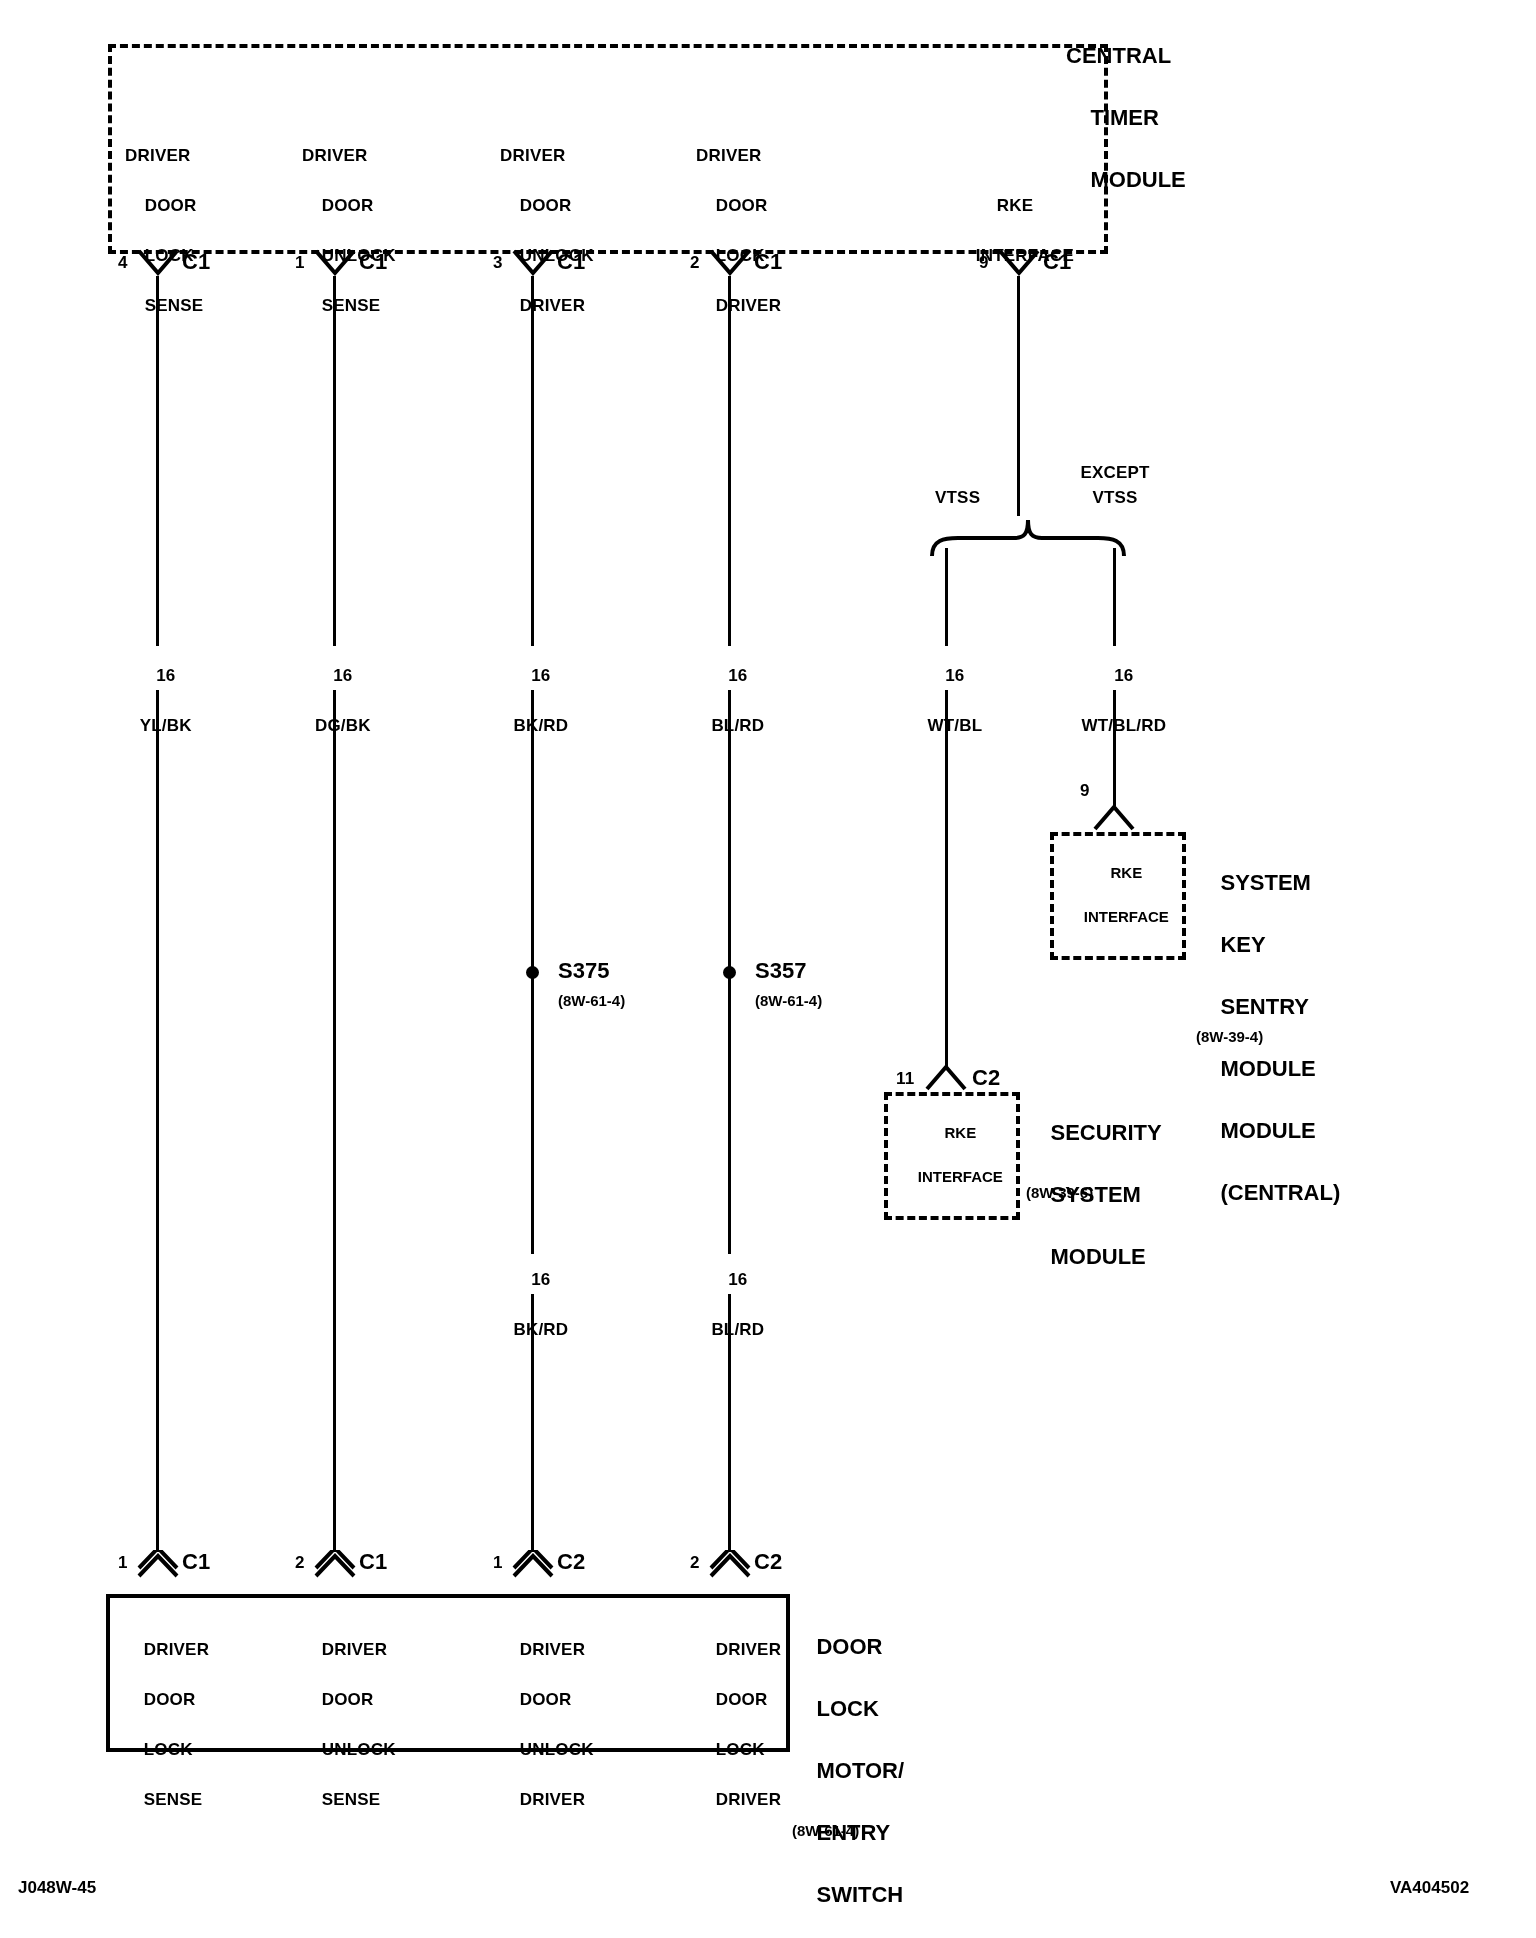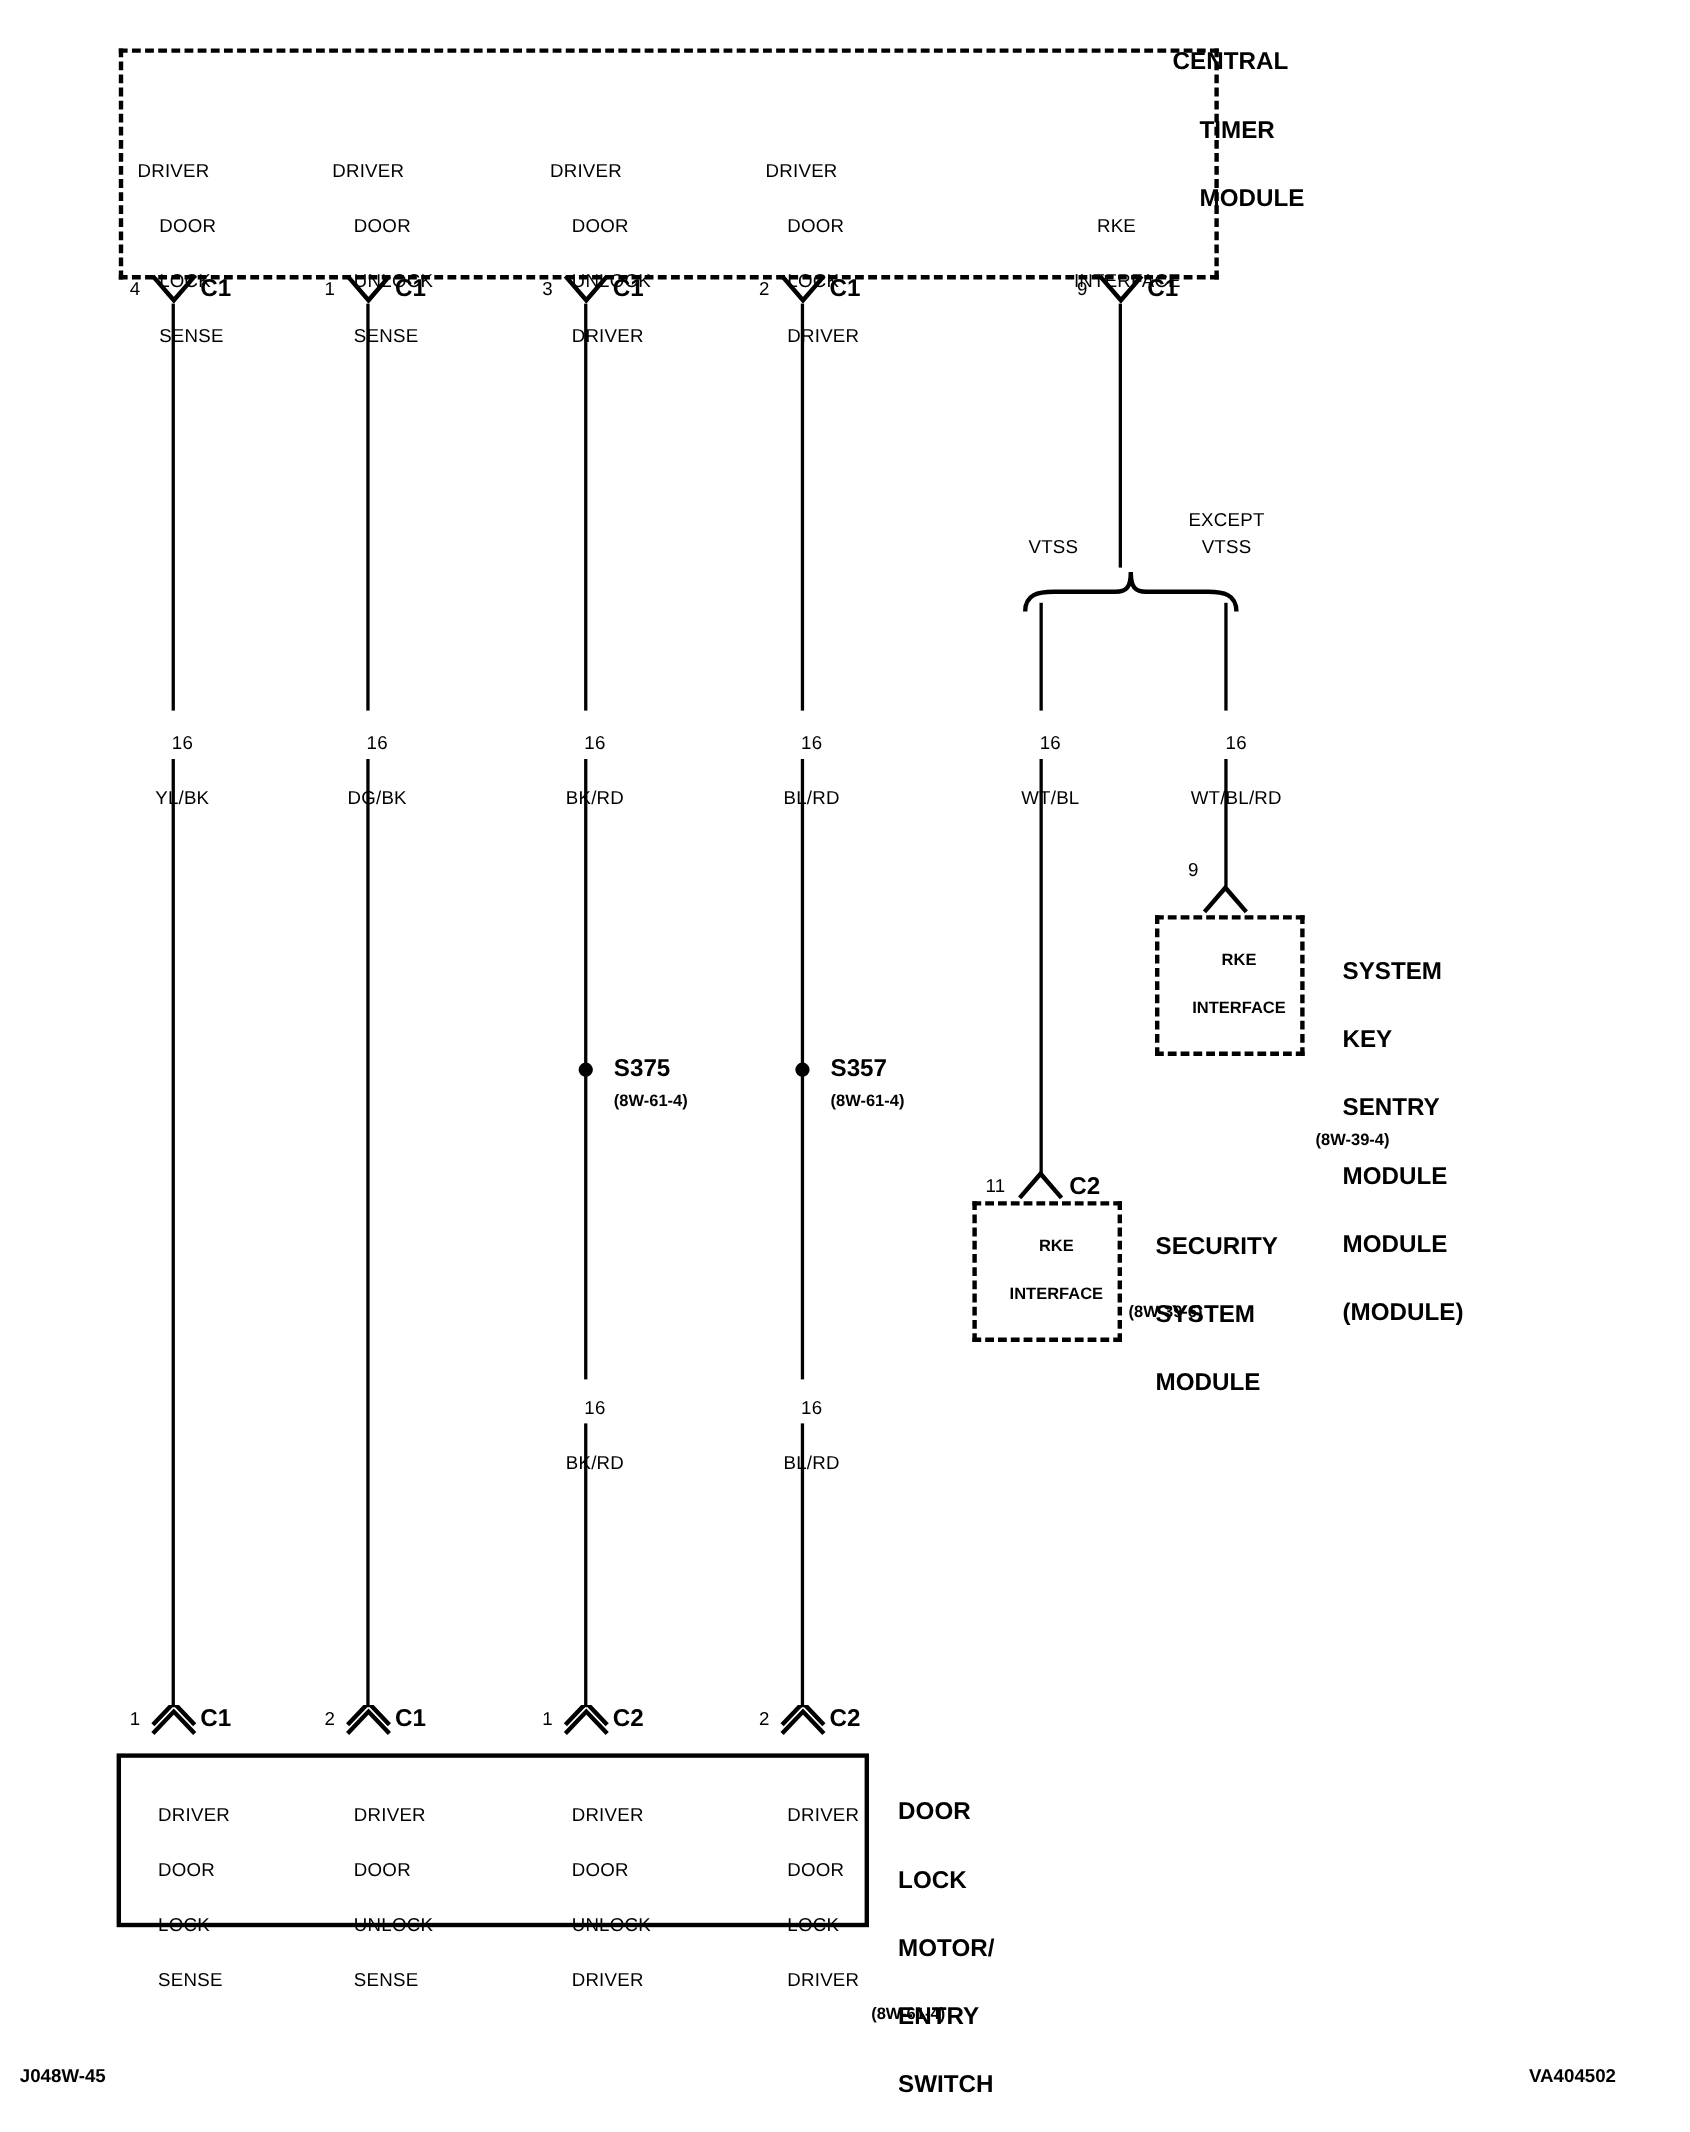--- a/index.html
+++ b/index.html
@@ -13,21 +13,21 @@
   }
   #sheet {
     position: relative;
     width: 1536px;
     height: 1938px;
     overflow: hidden;
   }
   .abs { position: absolute; }
   .lbl {
     font-size: 17px;
-    font-weight: 400;
+    font-weight: 700;
     letter-spacing: 0.2px;
     line-height: 25px;
     white-space: pre;
   }
   .lbl-sm {
     font-size: 15px;
     font-weight: 700;
     line-height: 22px;
     white-space: pre;
   }
@@ -242,21 +242,21 @@
     <span>RKE</span><br>
     <span>INTERFACE</span>
   </div>
 
   <div class="abs lbl-big" style="left:1196px; top:836px;">
     <span>SYSTEM</span><br>
     <span>KEY</span><br>
     <span>SENTRY</span><br>
     <span>MODULE</span><br>
     <span>MODULE</span><br>
-    <span>(MODULE)</span>
+    <span>(CENTRAL)</span>
   </div>
   <div class="abs lbl-ref" style="left:1196px; top:1026px;"><span>(8W-39-4)</span></div>
 
   <div class="abs" style="left:924px; top:1064px;">
     <svg width="44" height="28" viewBox="0 0 44 28">
         <polyline points="3,25 22,3 41,25" fill="none" stroke="#000" stroke-width="4"></polyline>
       </svg>
   </div>
   <div class="abs lbl" style="left:896px; top:1066px;"><span>11</span></div>
   <div class="abs lbl-big" style="left:972px; top:1062px;"><span>C2</span></div>

